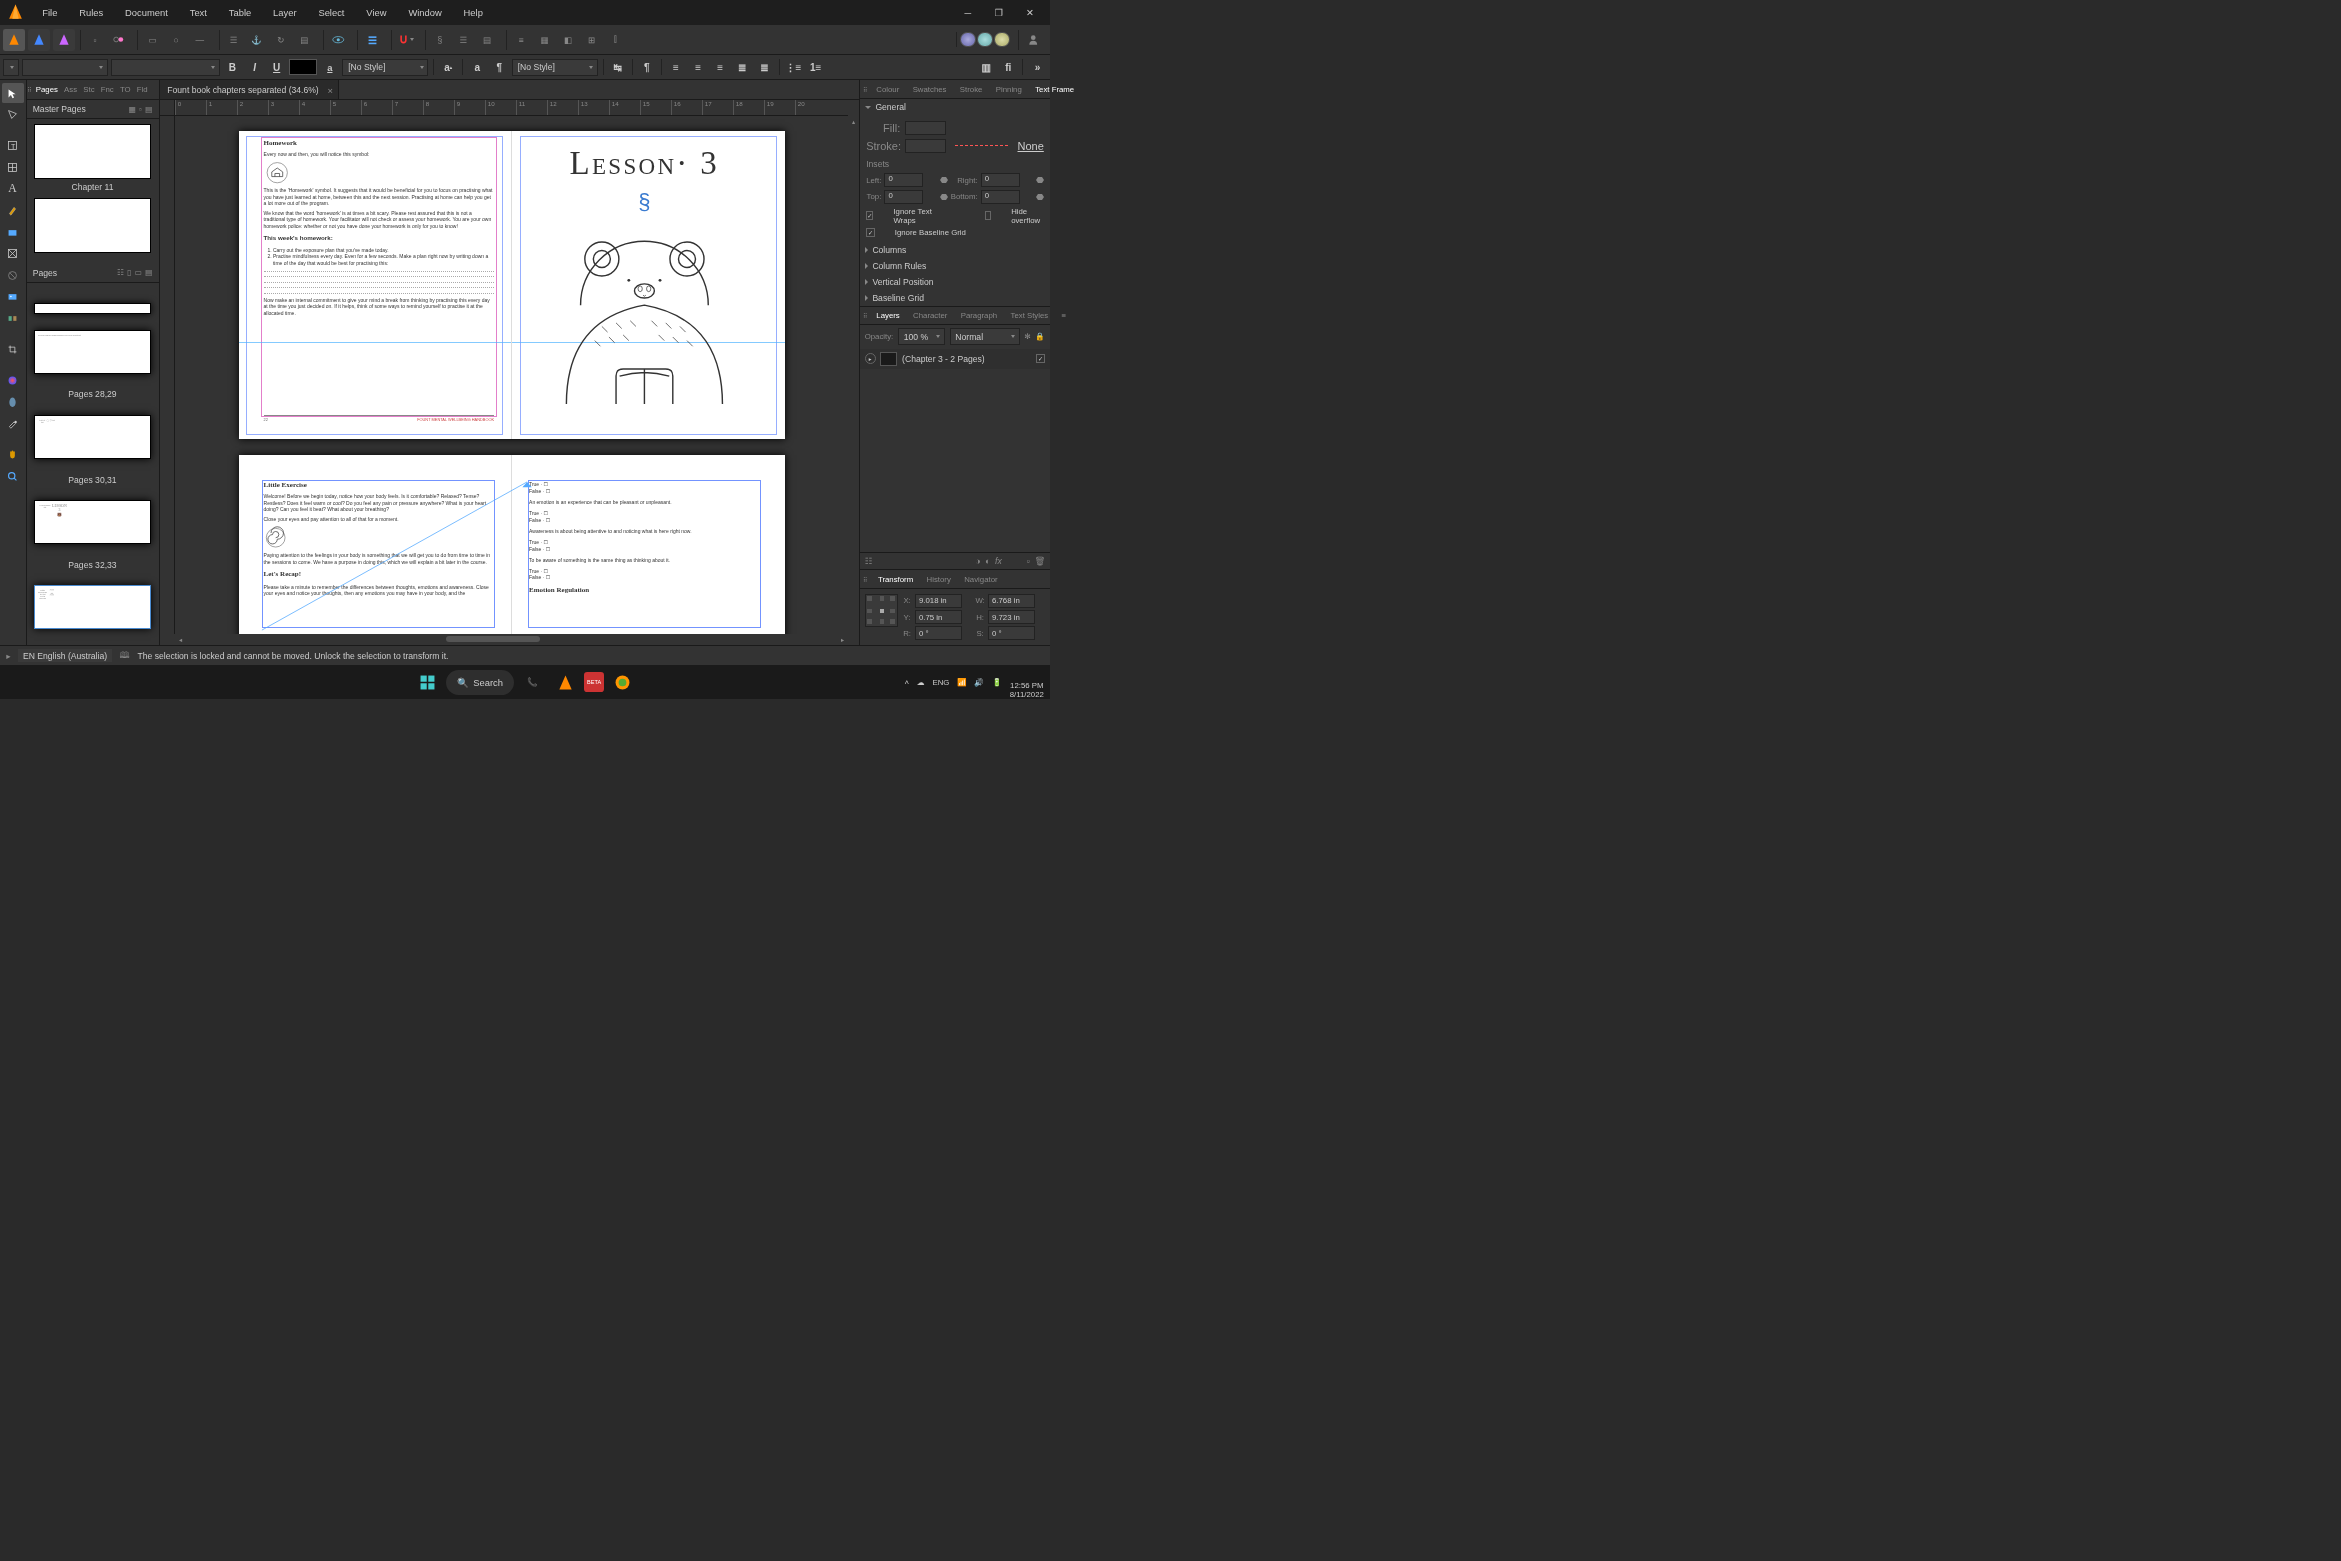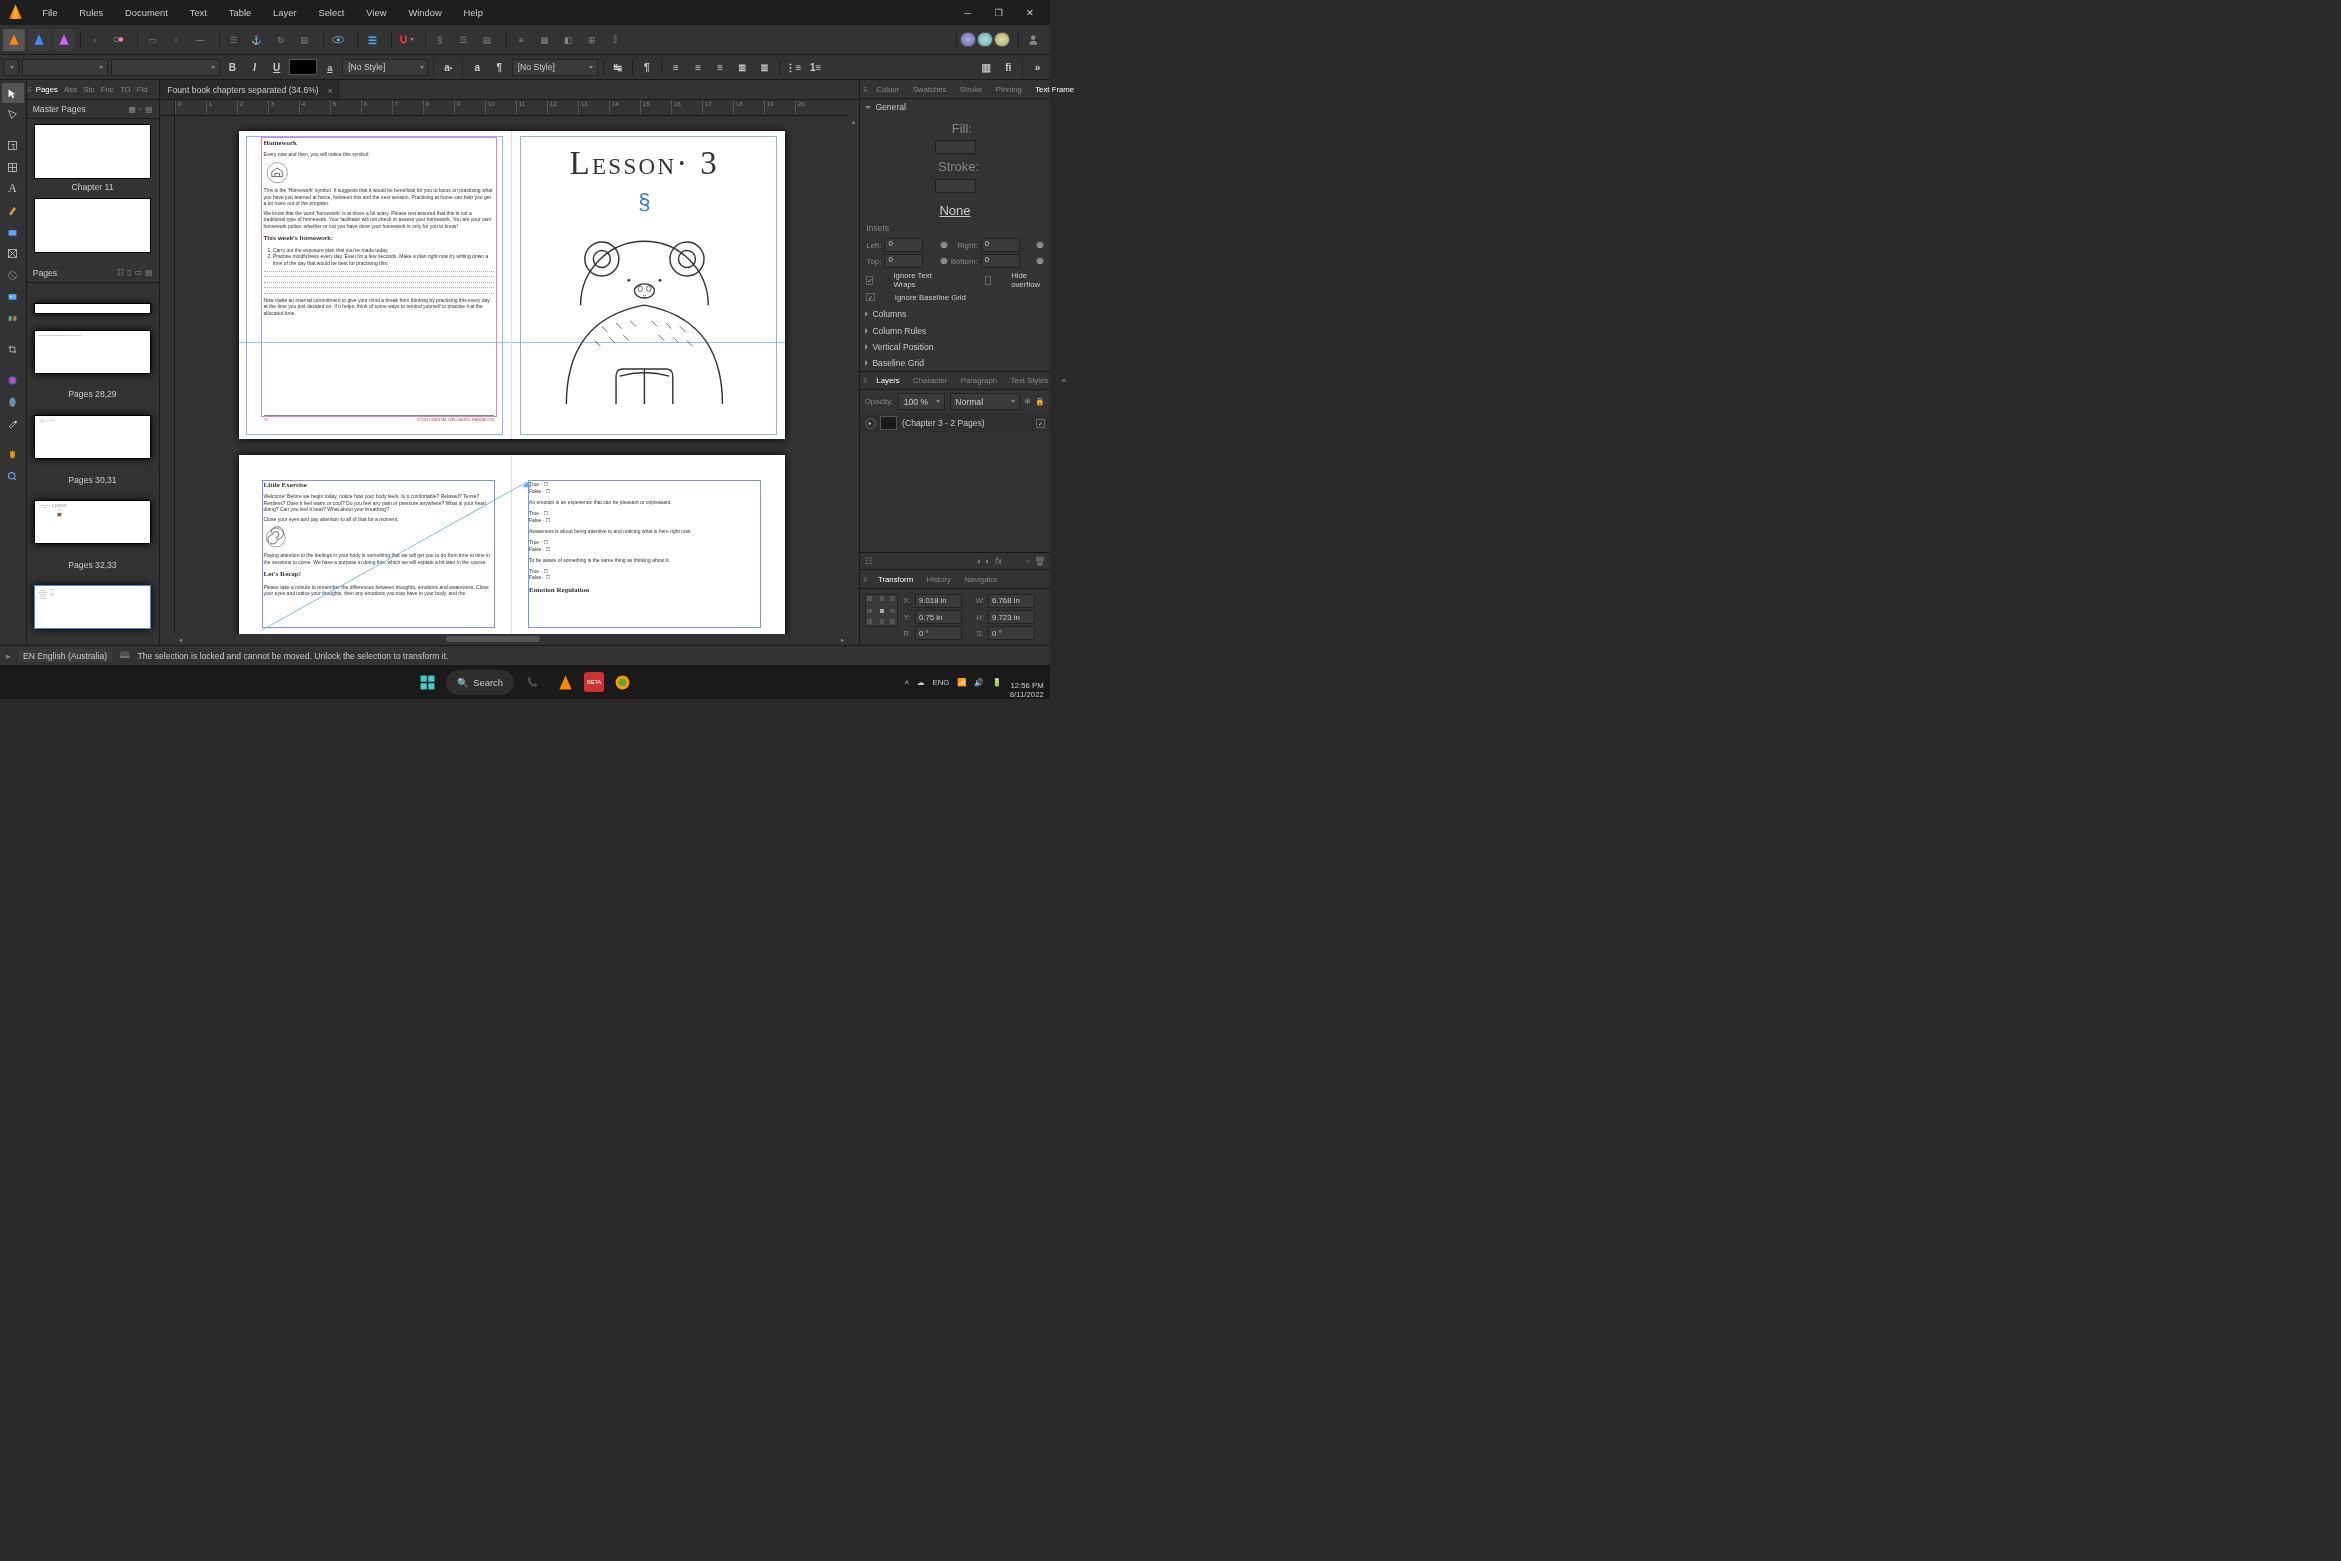--- a/index.html
+++ b/index.html
@@ -120,21 +120,21 @@
   .panel-tabs{height:19px;display:flex;align-items:center;font-size:7.8px;border-bottom:0.8px solid var(--border);padding-left:3.1px;gap:4px;}
   .panel-tabs .grip{width:6.2px;color:var(--text-dim);font-size:6.2px;}
   .panel-tabs .ptab{padding:0 4.7px;color:var(--text-dim);white-space:nowrap;}
   .panel-tabs .ptab.active{color:var(--text-bright);}
   .panel-tabs .menu-dots{margin-left:auto;padding:0 4.7px;color:var(--text-dim);}
 
   .panel-body{padding:3.1px 6.2px;font-size:8.6px;}
   .collapsible{display:flex;align-items:center;padding:3.1px 4.7px;color:var(--text);cursor:pointer;}
   .collapsible::before{content:"";width:0;height:0;border-top:3.1px solid transparent;border-bottom:3.1px solid transparent;border-left:3.9px solid var(--text-dim);margin-right:4.7px;}
   .collapsible.open::before{border-left:3.1px solid transparent;border-right:3.1px solid transparent;border-top:3.9px solid var(--text-dim);border-bottom:none;}
-  .prop-row{display:flex;align-items:center;gap:4.7px;padding:2.3px 0;font-size:13px;flex-direction:column;}
+  .prop-row{display:flex;align-items:center;gap:4.7px;padding:2.3px 0;font-size:11px;}
   .prop-row label{width:34px;text-align:right;color:var(--text-dim);}
   .prop-row .well{width:41px;height:14px;background:var(--bg-input);border:0.8px solid #222;}
   .prop-row .stroke-preview{flex:1;height:1.6px;border-top:0.8px dashed #ff5555;margin:0 4.7px;}
   .prop-row .txt{color:var(--text);text-decoration:underline;}
   .num-input{background:var(--bg-input);border:0.8px solid #222;height:14px;width:39px;color:var(--text);padding:0 3.1px;font-size:7.8px;position:relative;}
   .spinner{width:7.8px;height:14px;display:flex;flex-direction:column;}
   .spinner::before,.spinner::after{content:"";flex:1;border-left:2.3px solid transparent;border-right:2.3px solid transparent;}
   .spinner::before{border-bottom:3.1px solid var(--text-dim);}
   .spinner::after{border-top:3.1px solid var(--text-dim);}
   .insets-grid{display:grid;grid-template-columns:auto 1fr auto auto 1fr auto;gap:2.3px 3.1px;align-items:center;font-size:7.8px;padding:1.6px 0;}
@@ -164,21 +164,21 @@
 
   
   .status{height:20px;background:var(--bg-panel);border-top:0.8px solid var(--border);display:flex;align-items:center;padding:0 6.2px;gap:7.8px;font-size:8.6px;color:var(--text);}
   .status .lang{background:var(--bg-input);padding:1.6px 4.7px;}
 
   
   .taskbar{height:34px;background:#1a1a1a;display:flex;align-items:center;justify-content:center;gap:4.7px;position:relative;}
   .taskbar .tb-item{width:28px;height:28px;display:flex;align-items:center;justify-content:center;border-radius:3.1px;}
   .taskbar .search{display:flex;align-items:center;gap:4.7px;background:#2e2e2e;border-radius:14px;height:25px;padding:0 11px;color:#ccc;font-size:9.4px;}
   .tray{position:absolute;right:6.2px;display:flex;align-items:center;gap:7.8px;color:#ccc;font-size:7.8px;}
-  .tray .clock{text-align:right;line-height:1.2;margin-top:16px;}
+  .tray .clock{text-align:center;line-height:1.2;margin-top:16px;}
 
   svg{display:block;}
 </style>
 </head>
 <body>
 
 <div class="app">
 
   <div class="menubar">
     <div class="logo">

